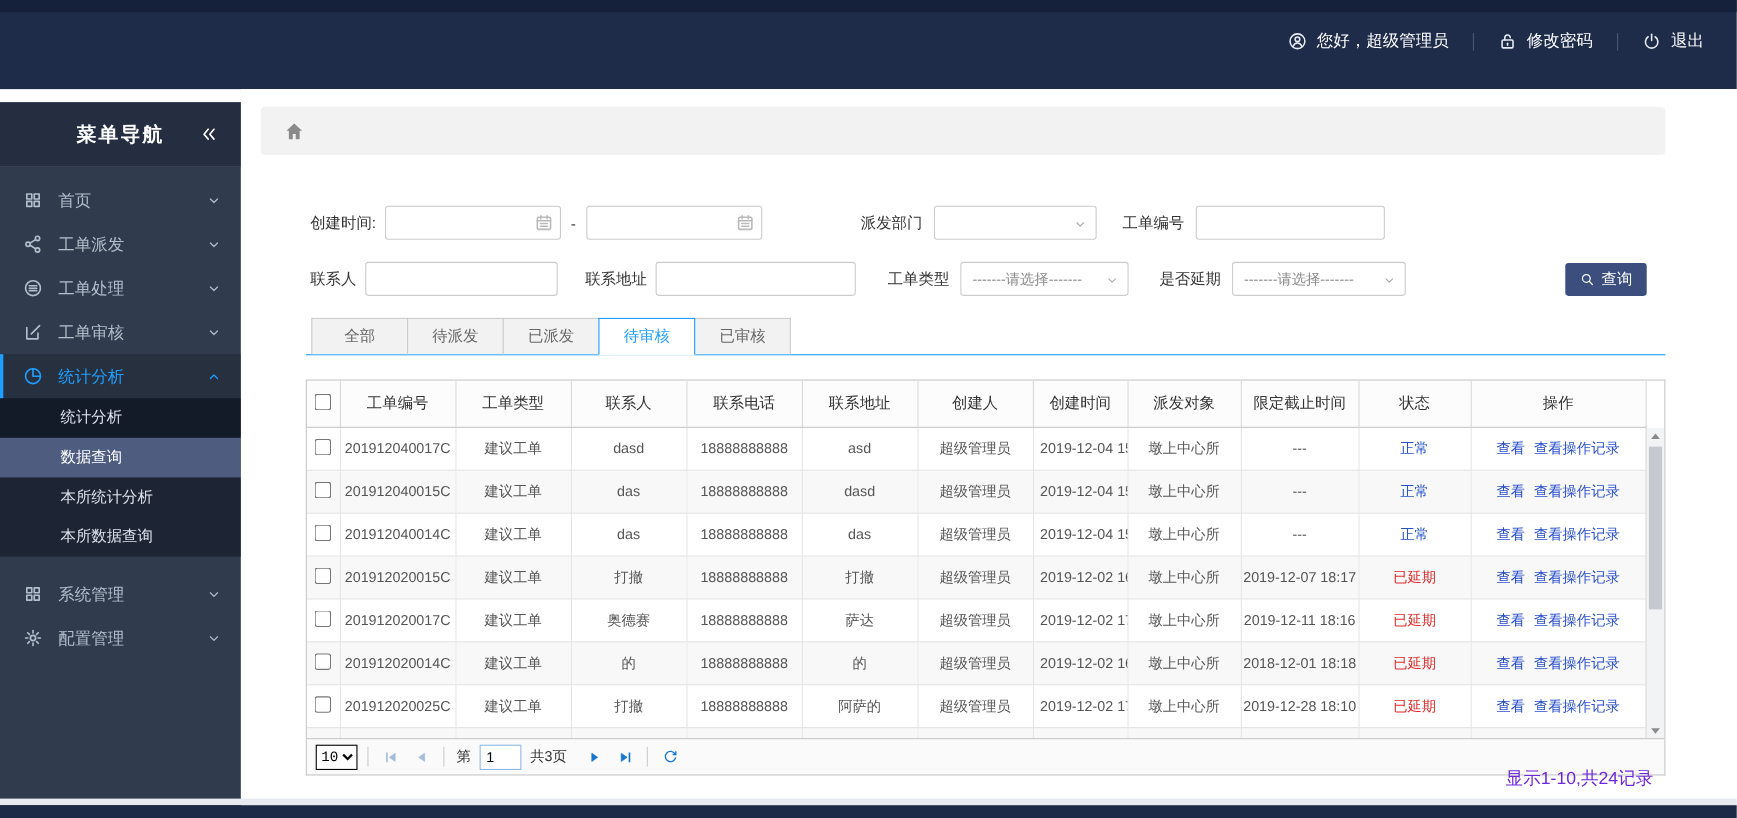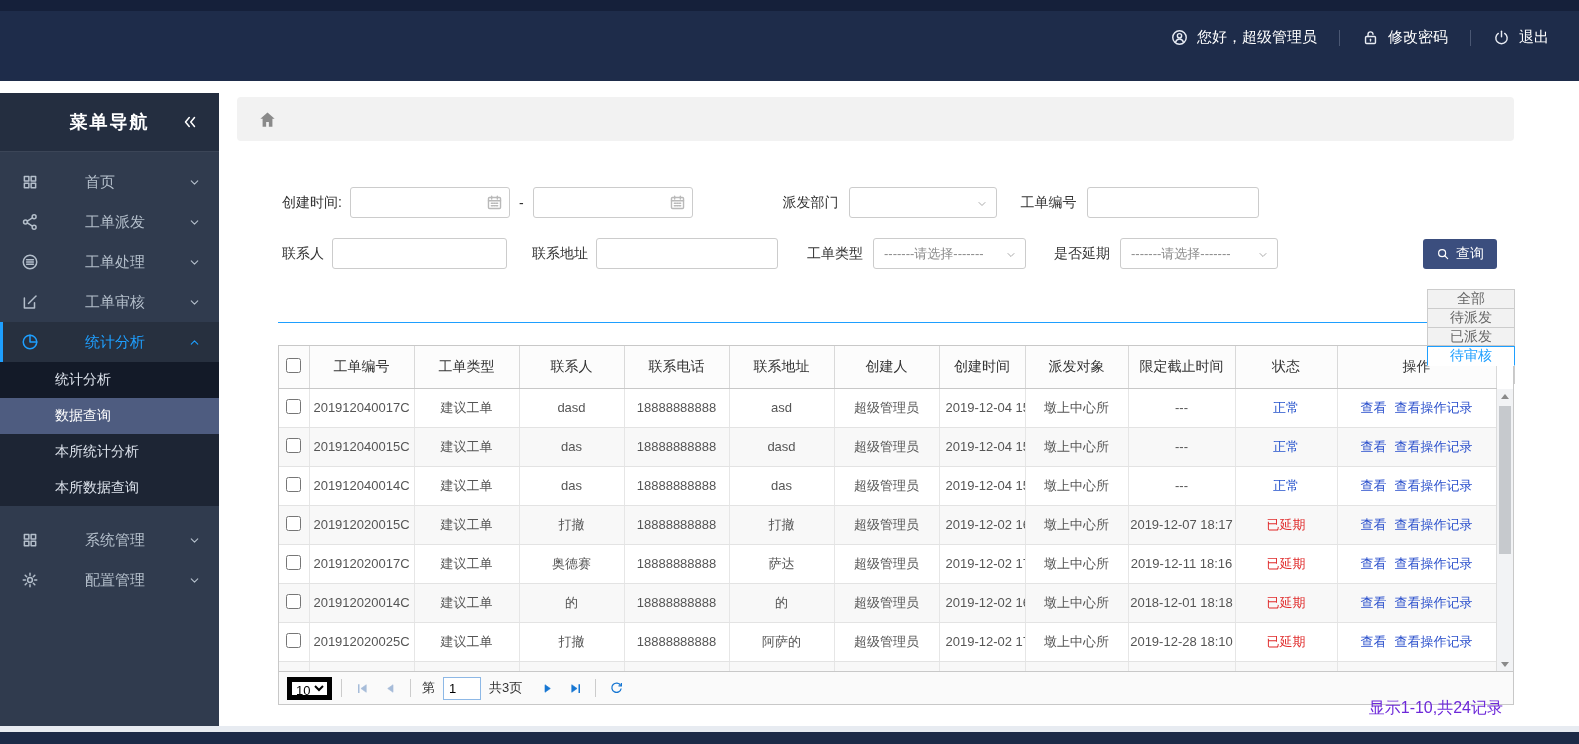--- a/index.html
+++ b/index.html
@@ -20,21 +20,21 @@
   .header-item { display:flex; align-items:center; gap:9px; cursor:pointer; }
   .header-item .icon { width:17px; height:17px; color:#e8ecf4; }
   .header-sep { width:1px; height:16px; background:#4a5773; margin:0 22px; }
 
   
   .sidebar { position:absolute; left:0; top:93px; width:219px; height:645px; background:var(--sidebar-bg,#303b4e); }
   .sidebar-head { height:59px; background:#242e40; border-bottom:1px solid #3b4557; position:relative;
                   display:flex; align-items:center; justify-content:center; color:#fff; font-size:18px; font-weight:bold; letter-spacing:2px; }
   .collapse-btn { position:absolute; right:20px; top:20px; width:18px; height:18px; color:#fff; cursor:pointer; }
   .menu { padding-top:10px; }
-  .menu-item { height:40px; display:flex; align-items:center; padding-left:21px; color:#b4bfcb; font-size:15px; cursor:pointer; position:relative;gap:32px; }
+  .menu-item { height:40px; display:flex; align-items:center; padding-left:21px; color:#b4bfcb; font-size:15px; cursor:pointer; position:relative; }
   .menu-item .mi-icon { width:18px; height:18px; margin-right:14px; }
   .menu-item .chev { position:absolute; right:18px; width:13px; height:13px; }
   .menu-item.active { color:var(--accent,#1e9fff); background:#27303f; }
   .menu-item.active::before { content:""; position:absolute; left:0; top:0; width:3px; height:100%; background:var(--accent,#1e9fff); }
   .submenu { background:#1d2534; }
   .submenu-item { height:36px; display:flex; align-items:center; padding-left:55px; color:#dde3ec; font-size:14px; cursor:pointer; }
   .submenu-item.first { background:#131a28; }
   .submenu-item.active { background:var(--active-submenu-bg,#4e5c80); color:#fff; }
   .menu-gap { height:14px; }
 
@@ -53,21 +53,21 @@
   .f-label { white-space:nowrap; }
   .t-input { height:31px; border:1px solid #ccc; border-radius:3px; background:#fff; font-size:13px; color:#333; padding:0 8px; font-family:inherit; }
   .date-wrap { position:relative; }
   .date-wrap .cal { position:absolute; right:7px; top:7px; width:17px; height:17px; color:#b9b9b9; }
   .sel { position:relative; height:31px; border:1px solid #ccc; border-radius:3px; background:#fff; display:flex; align-items:center; padding:0 24px 0 10px; font-size:13px; color:#8a8a8a; cursor:pointer; }
   .sel .chev { position:absolute; right:8px; top:10px; width:12px; height:12px; color:#aaa; }
   .search-btn { margin-left:auto; margin-right:17px; width:74px; height:30px; background:var(--search-btn-bg,#3b4e7e); color:#fff; border:none; border-radius:3px; font-size:14px; display:flex; align-items:center; justify-content:center; gap:6px; cursor:pointer; font-family:inherit; }
   .search-btn .icon { width:14px; height:14px; }
 
   
-  .tabs { margin-left:41px; width:1236px; display:flex; align-items:flex-end; border-bottom:1px solid var(--accent,#1e9fff); height:34px;flex-direction:column; }
+  .tabs { margin-left:41px; width:1236px; display:flex; align-items:flex-end; border-bottom:1px solid var(--accent,#1e9fff); height:34px; }
   .tab { width:88px; height:33px; background:#f2f2f2; border:1px solid #ccc; border-bottom:none; margin-right:-1px; display:flex; align-items:center; justify-content:center; font-size:14px; color:#666; cursor:pointer; margin-left:0; }
   .tab.first { margin-left:5px; }
   .tab.active { background:#fff; border:1px solid var(--accent,#1e9fff); border-bottom:1px solid #fff; color:var(--accent,#1e9fff); position:relative; margin-bottom:-1px; height:34px; z-index:2; }
 
   
   .grid-wrap { margin:22px 0 0 41px; width:1236px; height:327px; border:1px solid #c8c8c8; position:relative; overflow:hidden; background:#fff; }
   table.grid { border-collapse:collapse; table-layout:fixed; width:1217px; }
   .grid th { height:42px; background:#fcfcfc; font-size:14px; font-weight:normal; color:#333; border-right:1px solid #d9d9d9; border-bottom:1px solid #c8c8c8; white-space:nowrap; overflow:hidden; }
   .grid td { height:39px; font-size:13px; color:#555; text-align:center; border-right:1px solid #e6e6e6; border-bottom:1px solid #e3e3e3; white-space:nowrap; overflow:hidden; }
   .grid tr.even td { background:#f8f8f8; }
@@ -81,21 +81,21 @@
   .vscroll { position:absolute; top:43px; right:0; width:17px; height:283px; background:#f2f3f5; border-left:1px solid #ddd; }
   .vs-arrow { position:absolute; left:0; width:16px; height:15px; display:flex; align-items:center; justify-content:center; cursor:pointer; }
   .vs-arrow.up { top:0; }
   .vs-arrow.down { bottom:0; }
   .tri-up { width:0; height:0; border-left:4px solid transparent; border-right:4px solid transparent; border-bottom:5px solid #8a8a8a; }
   .tri-down { width:0; height:0; border-left:4px solid transparent; border-right:4px solid transparent; border-top:5px solid #8a8a8a; }
   .vs-thumb { position:absolute; left:2px; top:17px; width:12px; height:148px; background:#c6c9cd; cursor:pointer; }
 
   
   .grid-footer { margin-left:41px; width:1236px; height:33px; border:1px solid #c8c8c8; border-top:none; background:#fafafa; display:flex; align-items:center; padding:0 10px 0 8px; font-size:13px; color:#333; }
-  .pg-select { height:23px; border:5px solid #000000; background:#fff; font-size:13px; font-family:Liberation Sans, sans-serif; cursor:pointer; }
+  .pg-select { height:23px; border:1px solid #000000; background:#fff; font-size:13px; font-family:Liberation Mono, monospace; cursor:pointer; }
   .pg-sep { width:1px; height:18px; background:#ccc; margin:0 9px; }
   .pg-btn { width:22px; height:22px; display:flex; align-items:center; justify-content:center; cursor:pointer; }
   .pg-btn svg { width:15px; height:15px; }
   .pg-btn.disabled svg .shape { fill:#a6bcd9; stroke:#a6bcd9; }
   .pg-btn.enabled svg .shape { fill:#1676d2; stroke:#1676d2; }
   .pg-btn.refresh svg { fill:none; stroke:#1676d2; stroke-width:2; }
   .pg-input { width:38px; height:23px; border:1px solid #8db8e6; background:#fff; font-size:13px; padding:0 5px; margin:0 6px; font-family:inherit; }
   .pg-text { margin:0 2px; white-space:nowrap; }
   .pg-summary { margin-left:auto; font-size:16px; color:#6d28d9;margin-top:41px; }
 </style>

